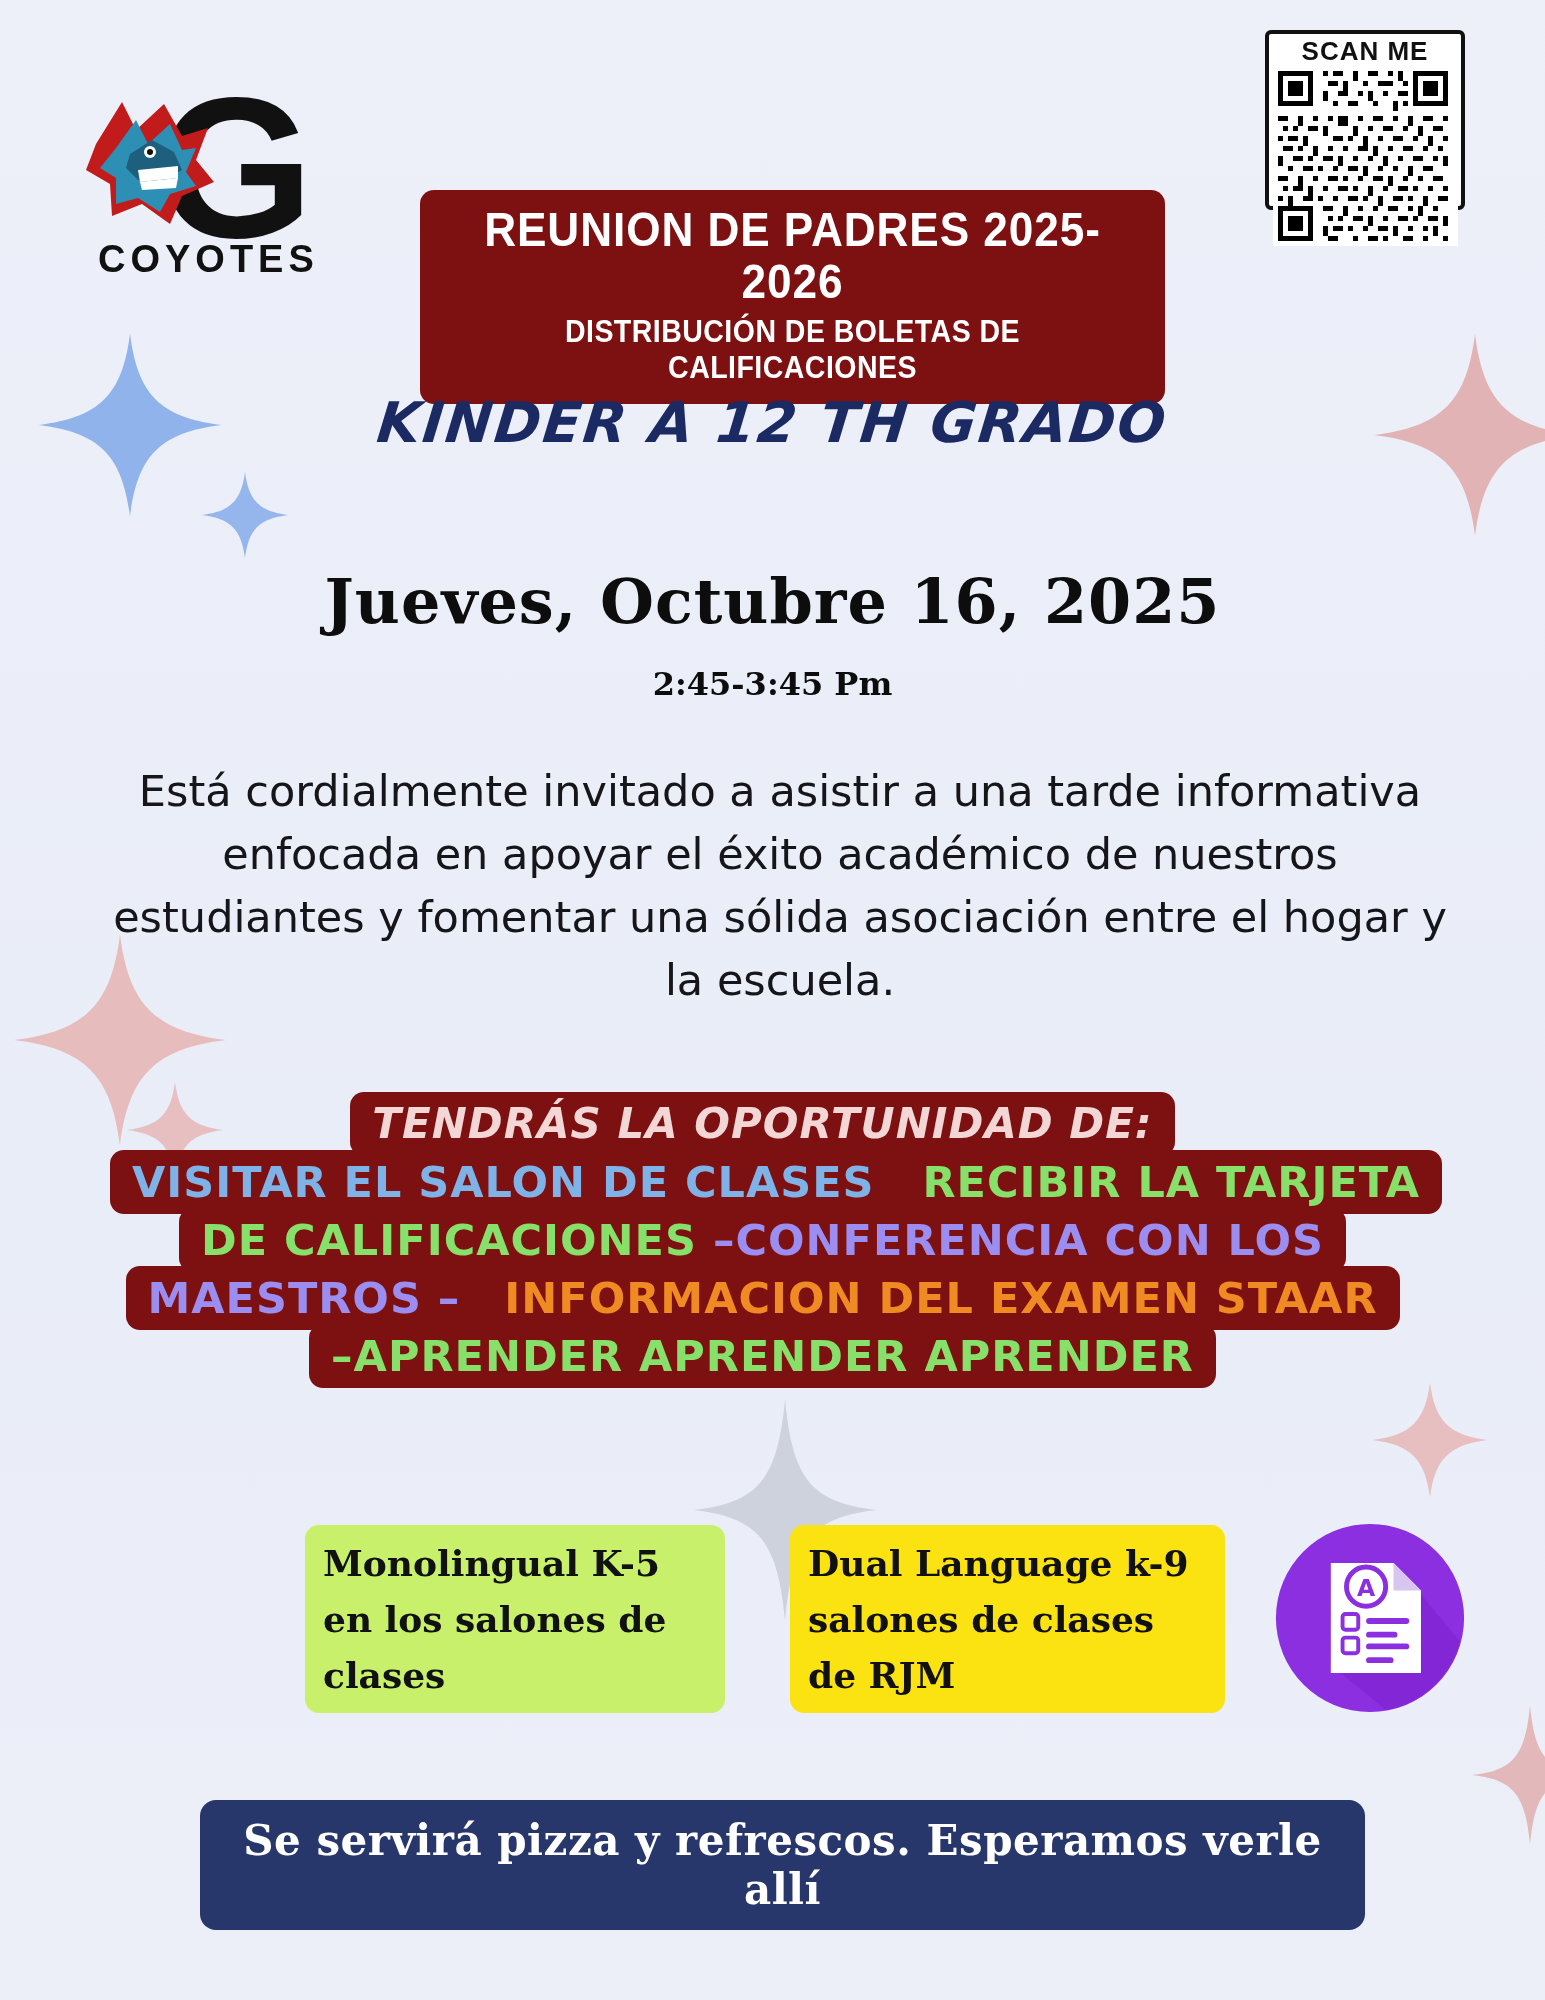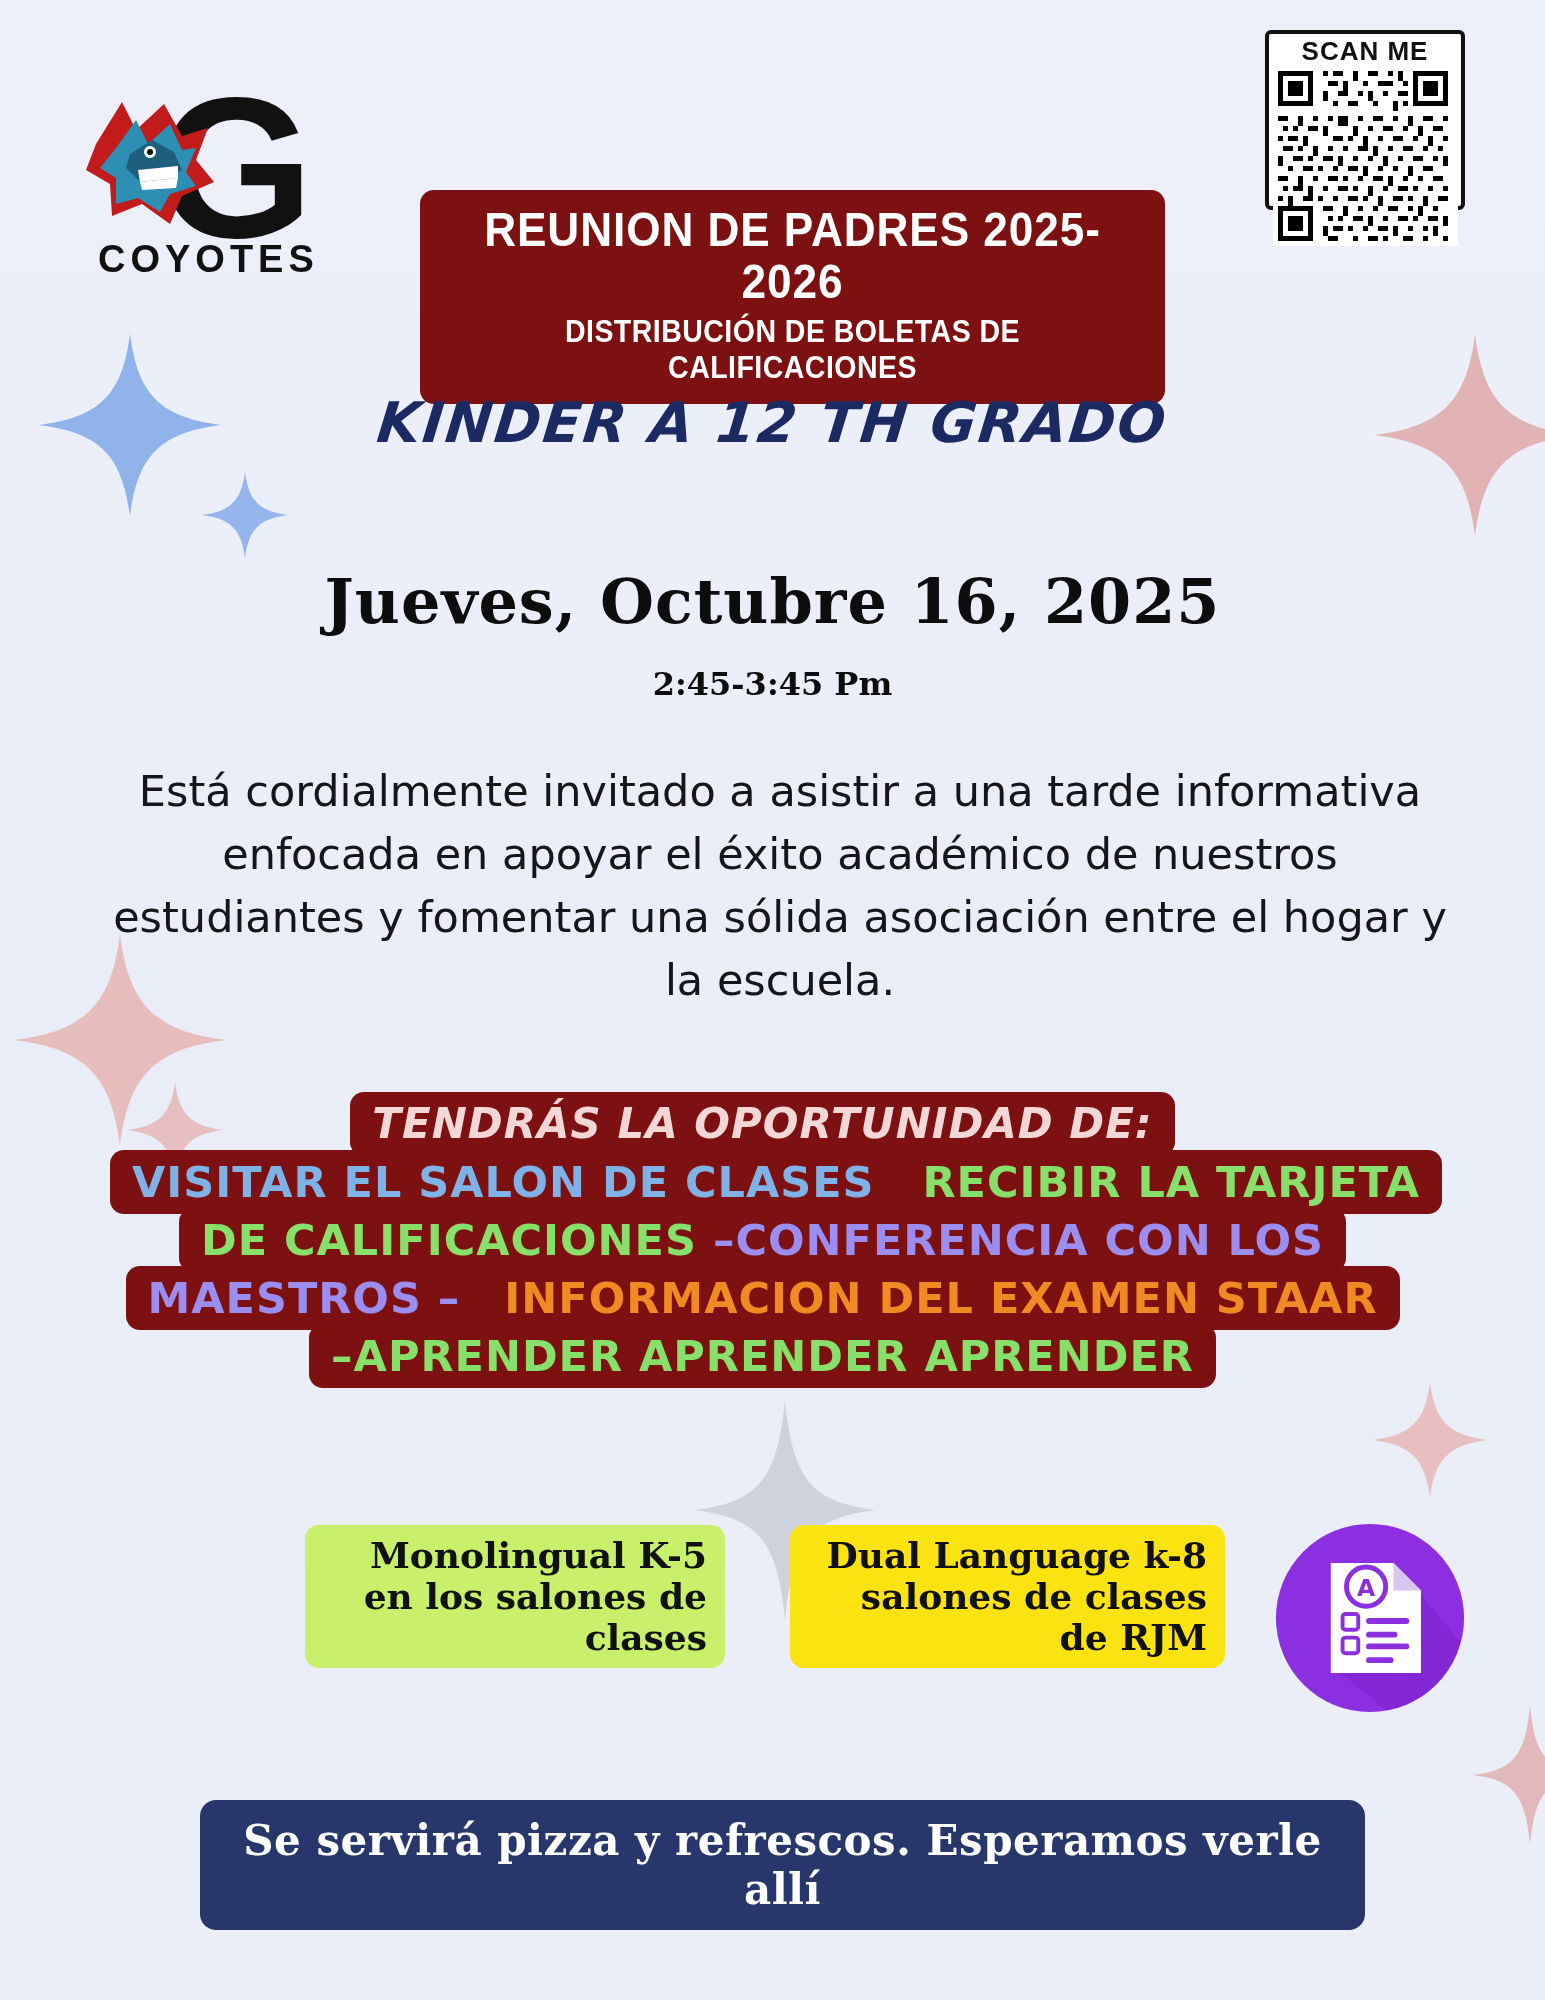--- a/index.html
+++ b/index.html
@@ -209,25 +209,25 @@
   .c-blue   { color: #7fb2e6; }
   .c-green  { color: #86e06a; }
   .c-purple { color: #9b8ef0; }
   .c-orange { color: #f08a22; margin-left: 28px; }
   .c-pink   { color: #f0d9d9; font-style: italic; }
 
   
   .badge {
     position: absolute;
     border-radius: 14px;
-    text-align: right;
+    text-align: left;
     font-family: "DejaVu Serif", serif;
     font-weight: bold;
     font-size: 36px;
-    line-height: 41px;
+    line-height: 56px;
     color: #111;
     padding: 10px 18px;
     box-sizing: border-box;
   }
   .badge-mono {
     left: 305px;
     top: 1525px;
     width: 420px;
     background: #c8f06a;
   }
@@ -517,21 +517,21 @@
 
   <div class="opp-block">
     <div><span class="opp-row r1 c-pink">TENDRÁS LA OPORTUNIDAD DE:</span></div>
     <div><span class="opp-row"><span class="c-blue">VISITAR EL SALON DE CLASES</span>&nbsp;&nbsp;&nbsp;<span class="c-green">RECIBIR LA TARJETA</span></span></div>
     <div><span class="opp-row"><span class="c-green">DE CALIFICACIONES</span>&nbsp;<span class="c-purple">–CONFERENCIA CON LOS</span></span></div>
     <div><span class="opp-row"><span class="c-purple">MAESTROS –</span>&nbsp;<span class="c-orange">INFORMACION DEL EXAMEN STAAR</span></span></div>
     <div><span class="opp-row c-green">–APRENDER APRENDER APRENDER</span></div>
   </div>
 
   <div class="badge badge-mono">Monolingual K-5 en los salones de clases</div>
-  <div class="badge badge-dual">Dual Language k-8 salones de clases de RJM</div>
+  <div class="badge badge-dual">Dual Language k-9 salones de clases de RJM</div>
 
   <div class="doc-icon">
     <svg width="196" height="196" viewBox="0 0 100 100">
       <circle cx="50" cy="50" r="48" fill="#8b2fe0"></circle>
       <path d="M50 2 A48 48 0 0 1 50 98 A48 48 0 0 1 50 2 Z" fill="#9a3df0" opacity="0"></path>
       <path d="M96 62 L66 26 L30 34 L30 74 L58 97 A48 48 0 0 0 96 62 Z" fill="#7a1fc9" opacity="0.45"></path>
       <path d="M30 22 L62 22 L76 36 L76 78 L30 78 Z" fill="#ffffff"></path>
       <path d="M62 22 L76 36 L62 36 Z" fill="#d8c6f0"></path>
       <circle cx="48" cy="34" r="10" fill="none" stroke="#8b2fe0" stroke-width="2.5"></circle>
       <text x="48" y="39" font-size="12" font-family="DejaVu Sans, sans-serif" font-weight="bold" fill="#8b2fe0" text-anchor="middle">A</text>

